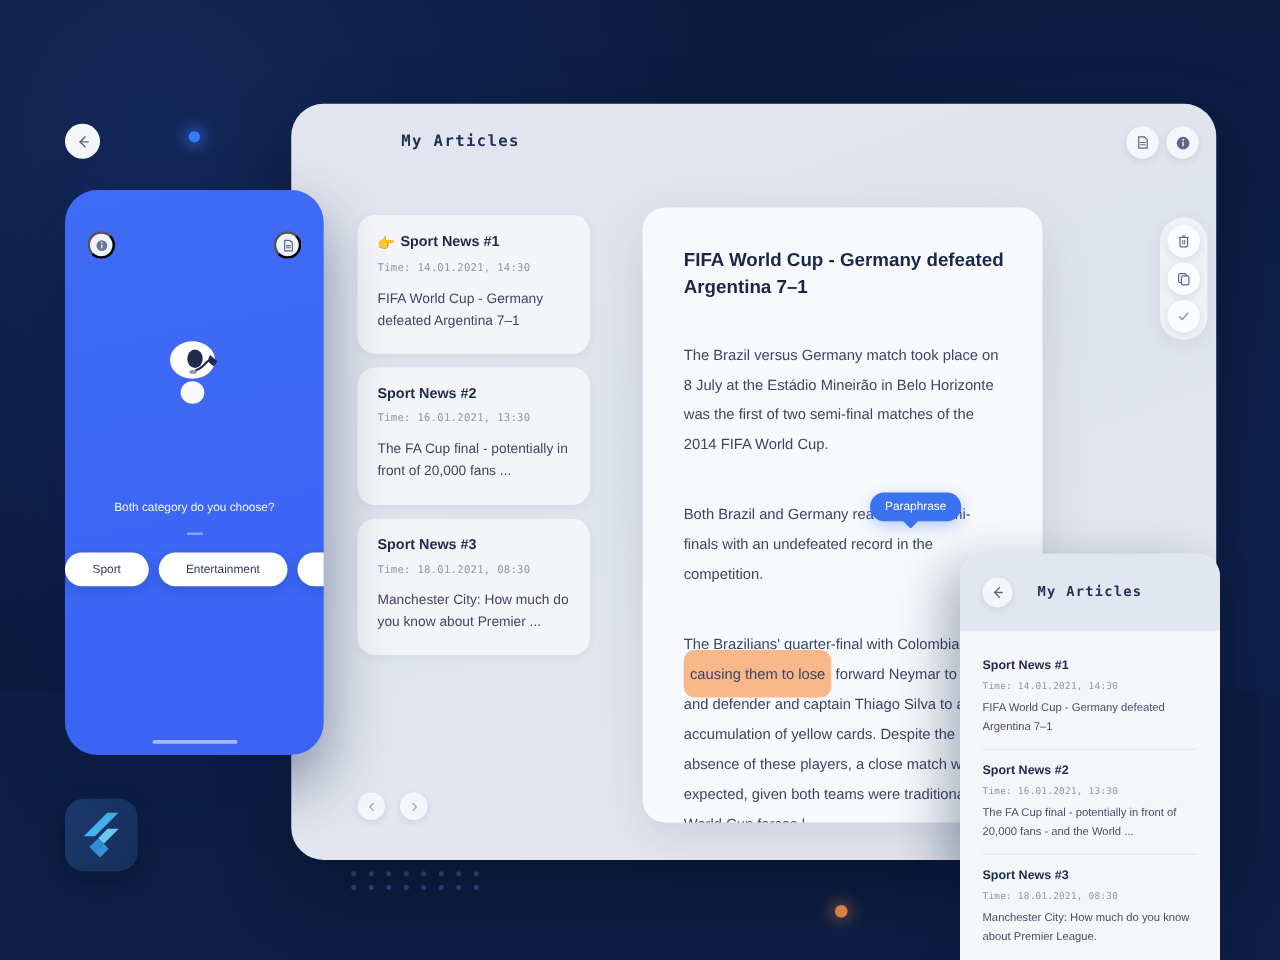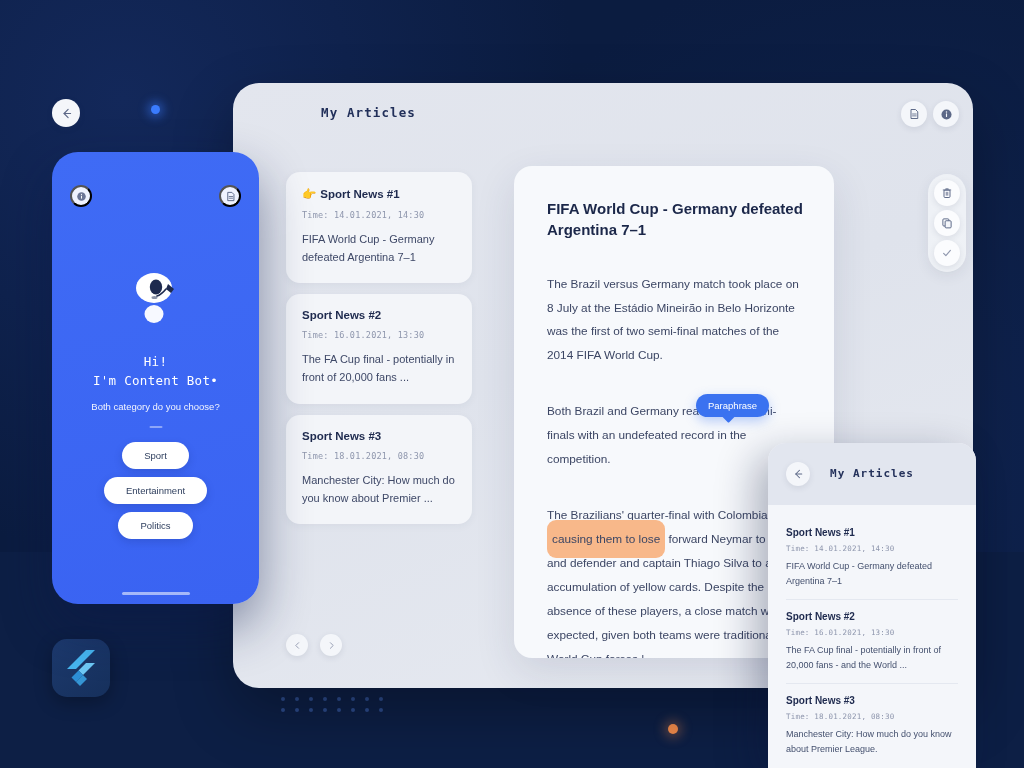--- a/index.html
+++ b/index.html
@@ -290,21 +290,21 @@
     width: 13px; height: 2px;
     border-radius: 1px;
     background: rgba(255,255,255,0.42);
   }
   #bot-div-top { top: 274px; }
 
   #bot-categories {
     position: absolute;
     left: 0; top: 290px;
     width: 100%;
-    display: flex; flex-direction: column; align-items: center; gap: 8px;
+    display: flex; flex-direction: row; align-items: center; gap: 8px;
   }
   .cat-pill {
     background: #ffffff;
     border-radius: 15px;
     height: 27px;
     display: flex; align-items: center; justify-content: center;
     color: #30405f;
     font-size: 9.5px;
     padding: 0 22px;
     box-shadow: 0 3px 9px rgba(15,35,100,0.18);
@@ -511,26 +511,20 @@
       <svg width="58" height="60" viewBox="0 0 58 60">
         <ellipse cx="27" cy="20" rx="18" ry="15" fill="#ffffff"></ellipse>
         <ellipse cx="29" cy="19" rx="6.2" ry="7.4" fill="#1e2a4e"></ellipse>
         <ellipse cx="27.5" cy="29.5" rx="3" ry="1.5" fill="#2c3a60" opacity="0.55"></ellipse>
         <path d="M41 16 L47 21 L44 25 L39 21 Z" fill="#1e2a4e"></path>
         <path d="M39 21 Q34 27 30 28" fill="none" stroke="#1e2a4e" stroke-width="1.6" stroke-linecap="round"></path>
         <ellipse cx="27" cy="46" rx="9.5" ry="9" fill="#ffffff" opacity="0.96"></ellipse>
       </svg>
     </div>
 
-    <div id="bot-greeting">
-      <span>Hi!</span>
-      <span class="l2">
-        <span>I'm Content Bot</span><span class="dot">•</span>
-      </span>
-    </div>
 
     <div id="bot-question">Both category do you choose?</div>
 
     <span class="bot-divider" id="bot-div-top"></span>
 
     <div id="bot-categories">
       <div class="cat-pill">Sport</div>
       <div class="cat-pill">Entertainment</div>
       <div class="cat-pill">Politics</div>
     </div>

